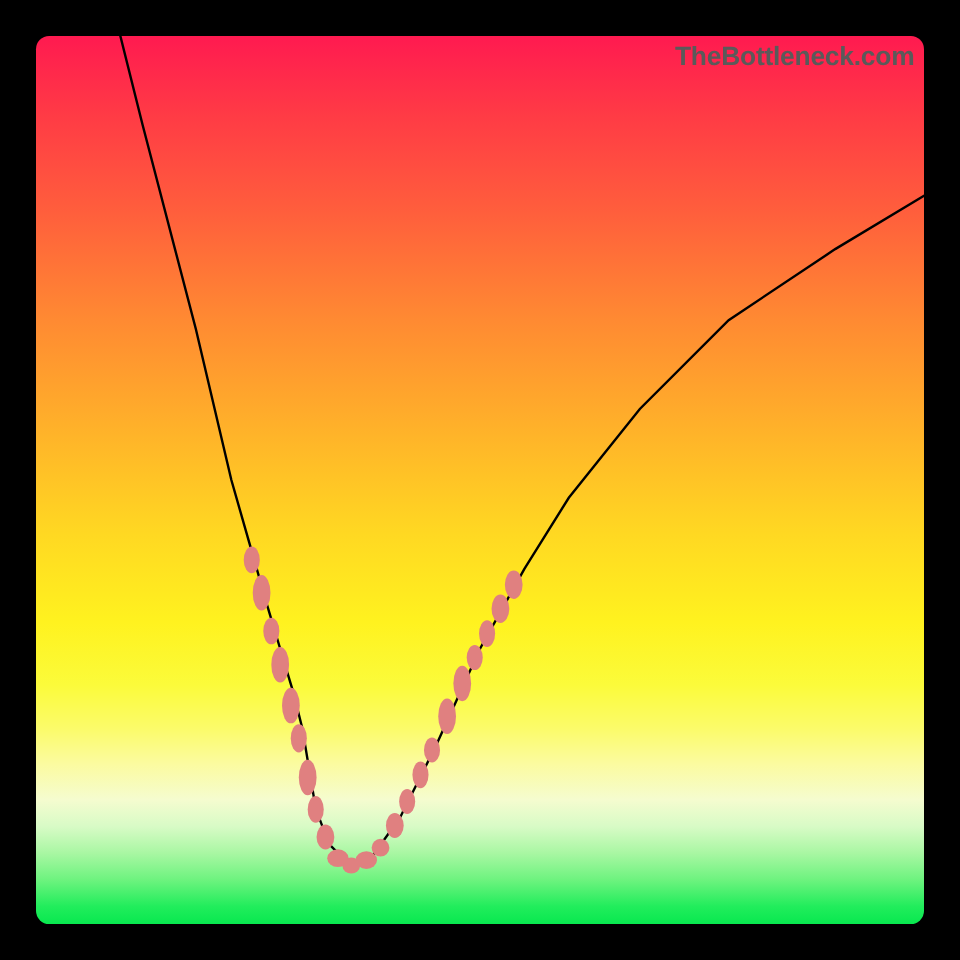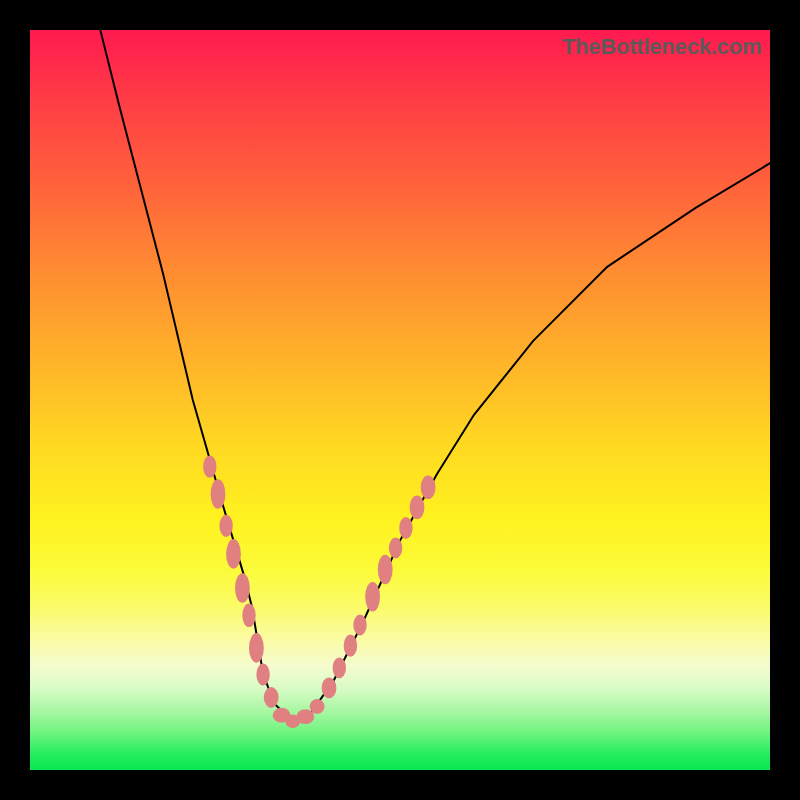--- a/index.html
+++ b/index.html
@@ -34,20 +34,21 @@
       #fbfb3a 73%,
       #fbfb6a 78%,
       #fbfba0 82%,
       #f5fccf 86%,
       #d8fbc6 89%,
       #a9f7a3 92%,
       #6ef37f 95%,
       #22ed5c 98%,
       #08e84f 100%
     );
+    border-radius: 11px;
   }
   .watermark {
     position: absolute;
     top: 4px;
     right: 8px;
     font-size: 22px;
     font-weight: 600;
     color: #5a5a5a;
     letter-spacing: -0.2px;
     user-select: none;

